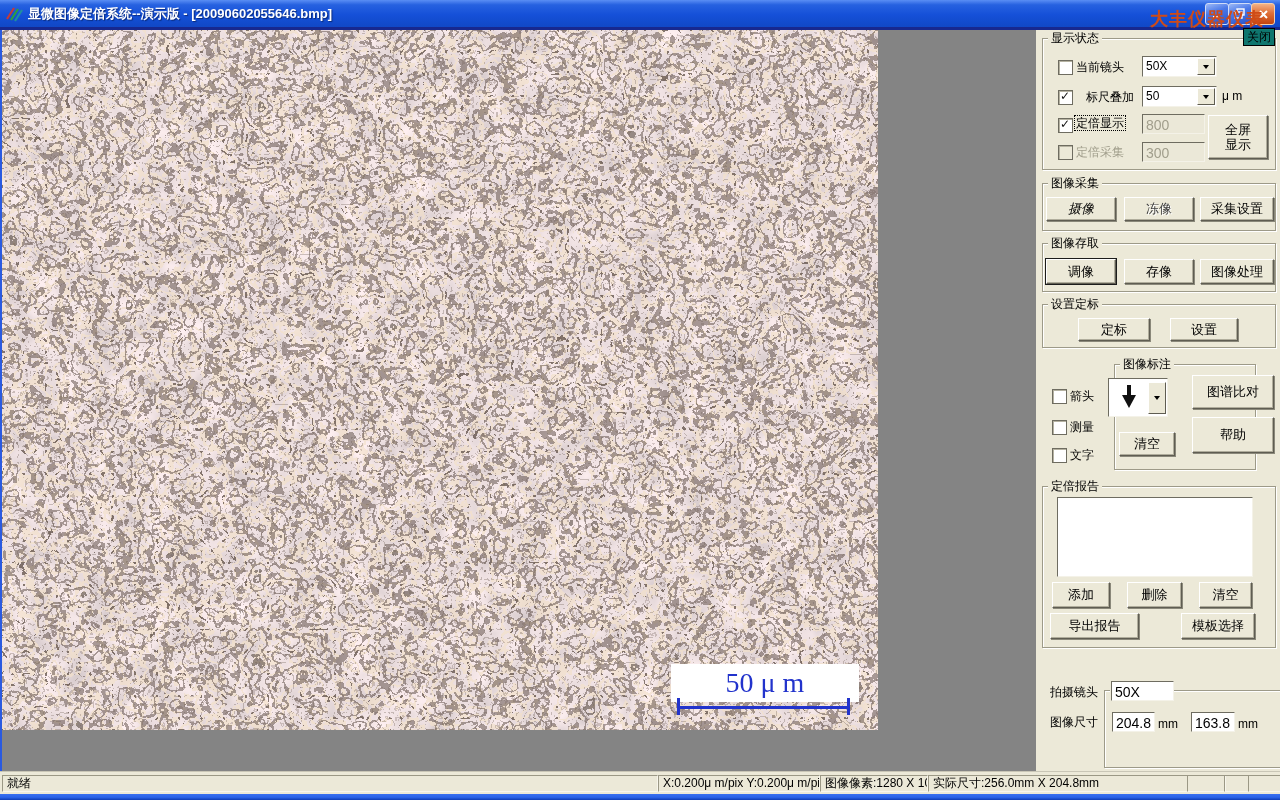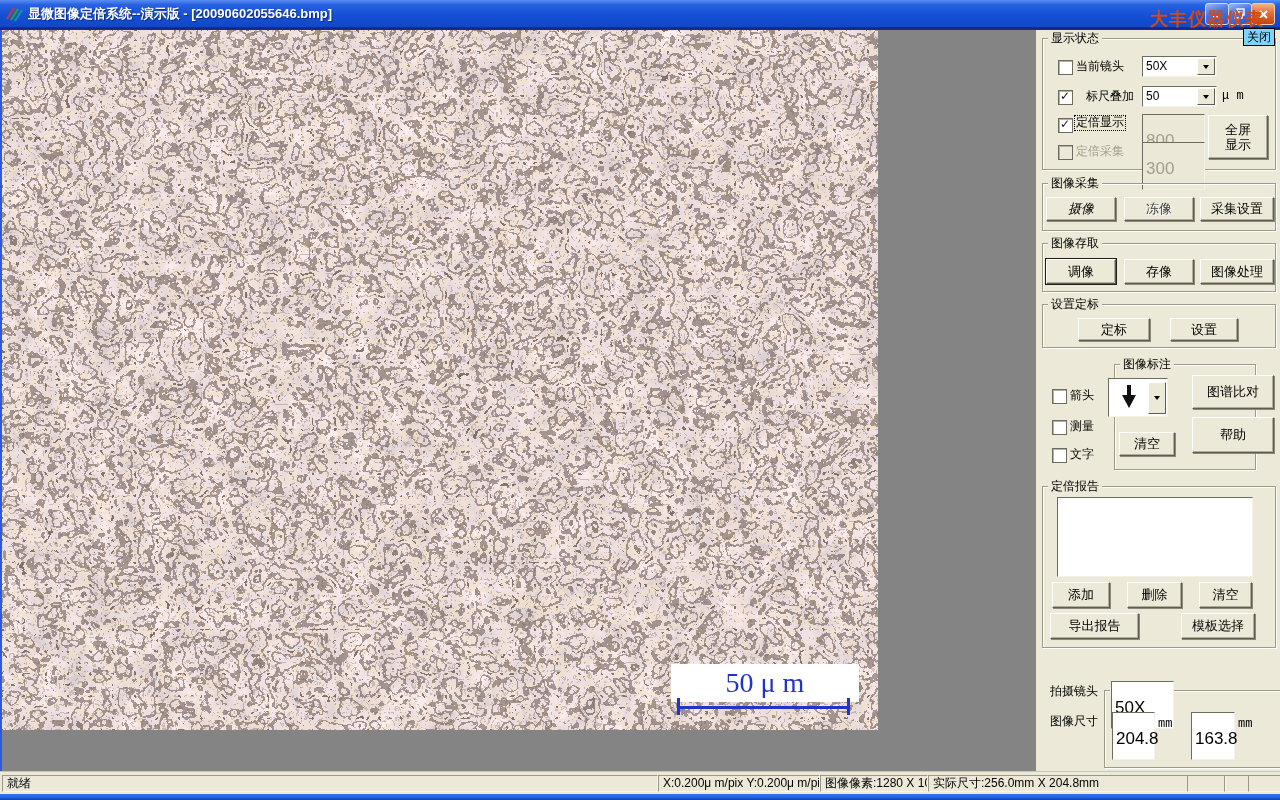--- a/index.html
+++ b/index.html
@@ -12,49 +12,49 @@
   .titlebar-edge{position:absolute;left:0;top:27px;width:1280px;height:3px;background:#17288f;}
   .app-icon{position:absolute;left:5px;top:5px;width:18px;height:18px;}
   .title-text{position:absolute;left:28px;top:5px;color:#fff;font-size:13px;font-weight:bold;
     text-shadow:1px 1px 1px #0a2a7a;white-space:nowrap;}
   .winbtn{position:absolute;top:3px;width:22px;height:20px;border-radius:3px;border:1px solid #cfdcf8;
     display:flex;align-items:center;justify-content:center;}
   .winbtn.blue{background:linear-gradient(160deg,#9db9f6 0%,#4a78e8 40%,#2a54c8 100%);}
   .winbtn.red{background:linear-gradient(180deg,#f2b286 0%,#e07038 45%,#c2440e 100%);border-color:#f3cfae;}
   .watermark{position:absolute;top:7px;left:1150px;color:#cf4b17;font-size:18px;font-weight:bold;
     letter-spacing:1px;z-index:30;white-space:nowrap;}
-  .tooltip{position:absolute;left:1243px;top:28px;background:#7dd3fc;border:1px solid #000;
+  .tooltip{position:absolute;left:1243px;top:28px;background:#0f766e;border:1px solid #000;
     font-size:12px;line-height:14px;padding:1px 3px;z-index:40;white-space:nowrap;}
 
   
   .left-border{position:absolute;left:0;top:30px;width:2px;height:764px;background:#2a5ae0;}
   .photo{position:absolute;left:2px;top:30px;width:876px;height:700px;overflow:hidden;}
   .scalebox{position:absolute;left:669px;top:634px;width:188px;height:38px;background:#fff;
     display:flex;align-items:center;justify-content:center;}
   .scalebox span{color:#2233cc;font-family:"Liberation Serif","DejaVu Serif",serif;font-size:28px;}
   .scaleline{position:absolute;left:676px;top:676px;width:172px;height:3px;background:#2233cc;}
   .scaletick{position:absolute;top:668px;width:3px;height:17px;background:#2233cc;}
 
   
   .panel{position:absolute;left:1036px;top:30px;width:244px;height:741px;background:#ece9d8;}
   .gb{position:absolute;border:1px solid #9d9a88;box-shadow:1px 1px 0 #fff,inset 1px 1px 0 #fff;}
   .legend{position:absolute;top:-8px;left:5px;background:#ece9d8;padding:0 3px;font-size:12px;line-height:14px;}
-  .lbl{position:absolute;font-size:12px;line-height:14px;white-space:nowrap;font-family:Liberation Mono, monospace;}
+  .lbl{position:absolute;font-size:12px;line-height:14px;white-space:nowrap;}
   .lbl.dis{color:#a19e8c;}
   .btn{position:absolute;background:#ece9d8;border:1px solid;border-color:#fff #5f5d52 #5f5d52 #fff;
     box-shadow:inset -1px -1px 0 #b0ad9c,1px 1px 0 #8a887a;
     display:flex;align-items:center;justify-content:center;font-size:13px;color:#000;cursor:default;}
   .btn.dis{color:#404040;text-shadow:1px 1px 0 #fff;}
   .btn.default{box-shadow:0 0 0 1px #1c1c1c,inset -1px -1px 0 #b0ad9c;}
   .cb{position:absolute;width:13px;height:13px;background:#fff;border:1px solid #6e6c60;
     box-shadow:inset 1px 1px 0 #b5b2a1;}
   .cb.checked::after{content:"✓";position:absolute;left:1px;top:-2px;font-size:12px;font-weight:bold;color:#111;}
   .cb.dis{background:#ece9d8;}
   .edit{position:absolute;background:#fff;border:1px solid;border-color:#6e6c60 #f4f2e8 #f4f2e8 #6e6c60;
-    font-size:17px;padding:16px 3px;color:#000;white-space:nowrap;}
+    font-size:14px;padding:2px 3px;color:#000;white-space:nowrap;}
   .edit.dis{background:#ebe8d8;color:#a19e8c;}
   .combo{position:absolute;background:#fff;border:1px solid;border-color:#6e6c60 #f4f2e8 #f4f2e8 #6e6c60;}
   .combo .val{position:absolute;left:3px;top:2px;font-size:12px;color:#000;}
   .drop{position:absolute;right:1px;top:1px;bottom:1px;width:16px;background:#ece9d8;
     border:1px solid;border-color:#fff #5f5d52 #5f5d52 #fff;display:flex;align-items:center;justify-content:center;}
   .tri{width:0;height:0;border-left:3px solid transparent;border-right:3px solid transparent;border-top:4px solid #000;}
   .focusbox{border:1px dotted #000;padding:0 1px;}
   .listbox{position:absolute;background:#fff;border:1px solid;border-color:#6e6c60 #f4f2e8 #f4f2e8 #6e6c60;}
 
   

